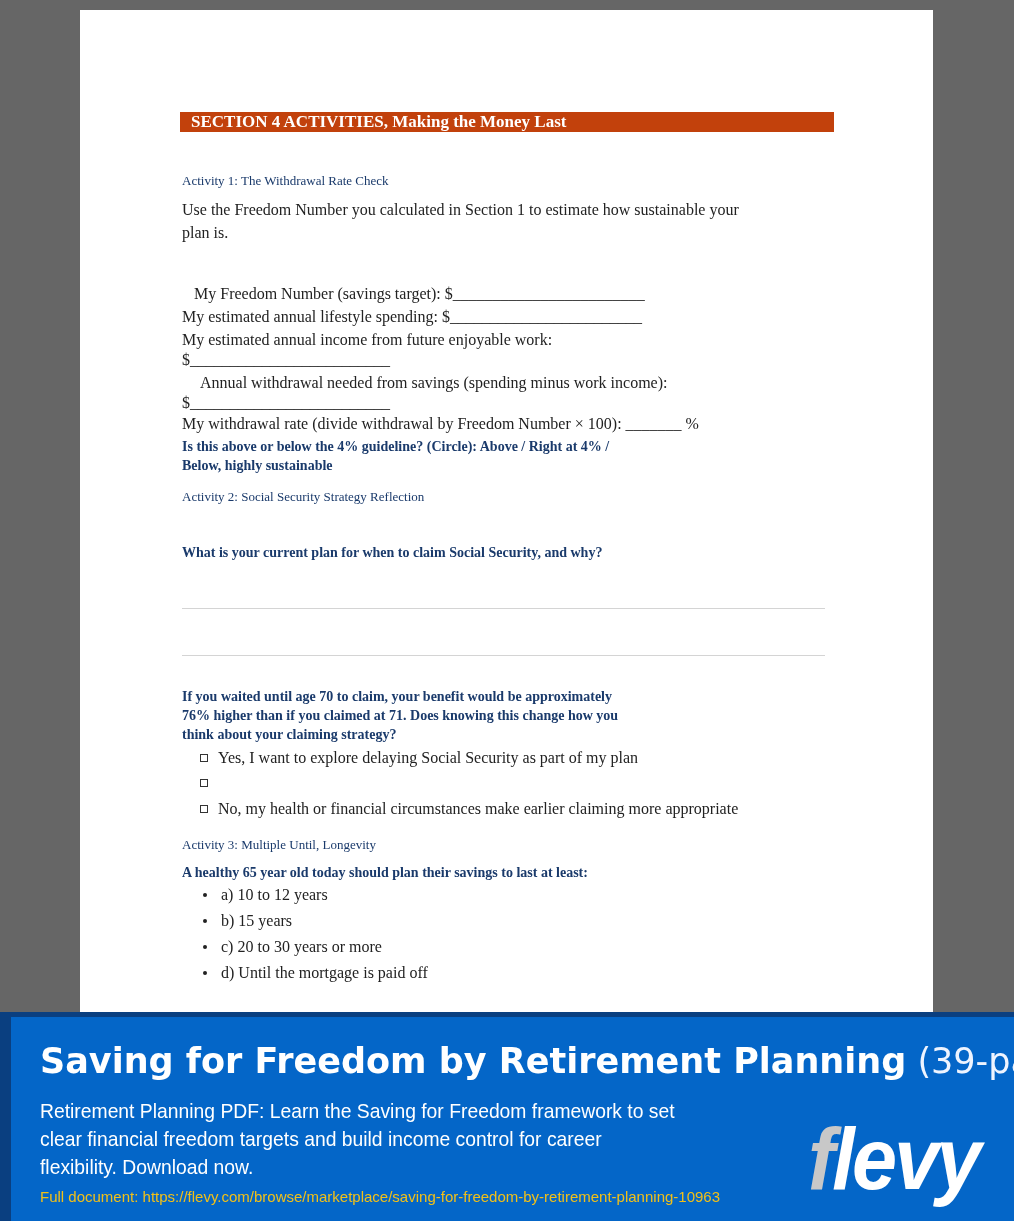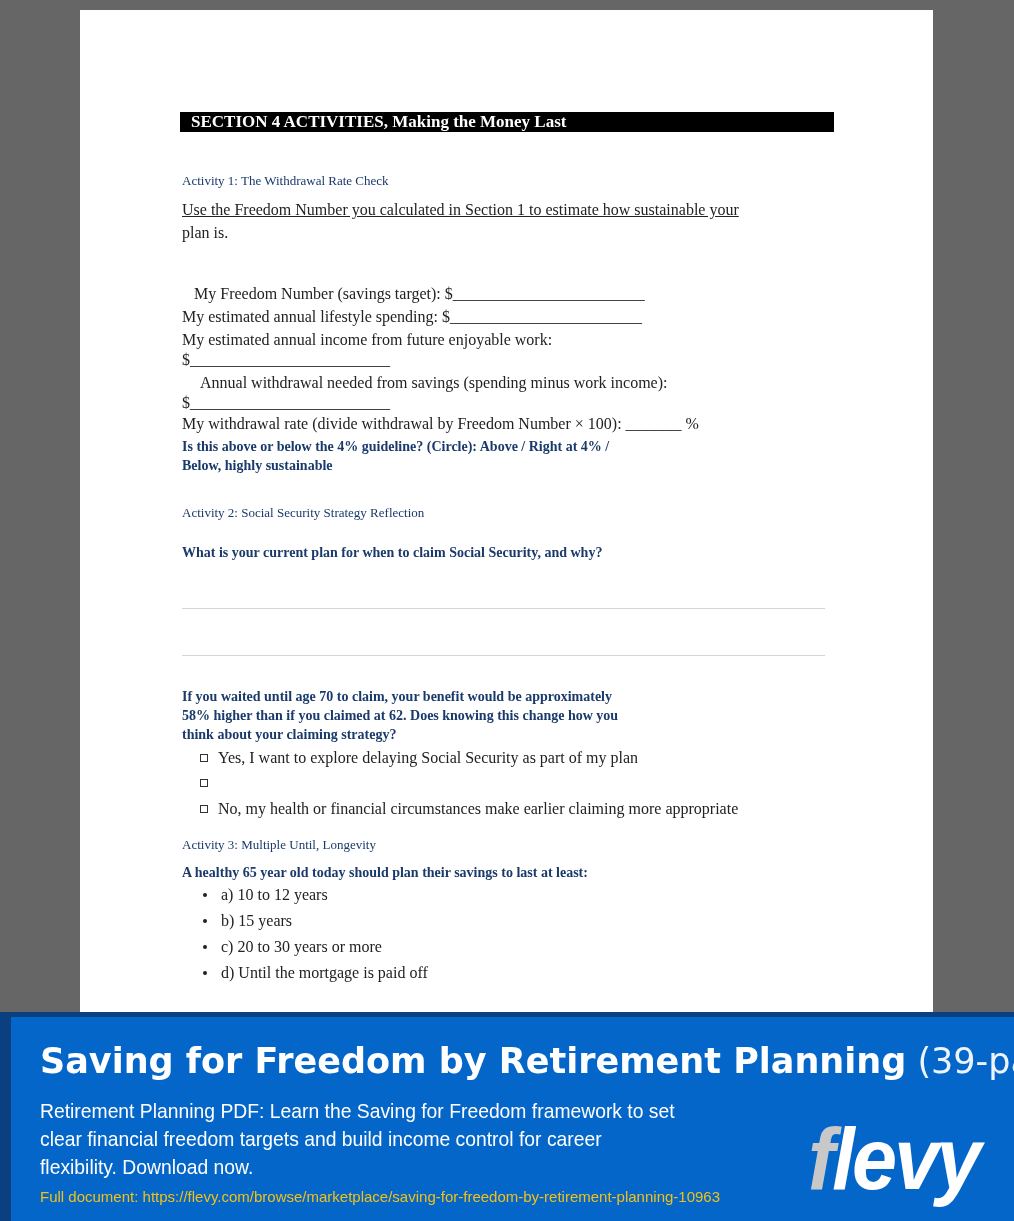--- a/index.html
+++ b/index.html
@@ -12,21 +12,21 @@
     .page {
       position: absolute;
       left: 80px; top: 10px;
       width: 853px; height: 1011px;
       background: #ffffff;
     }
     .section-bar {
       position: absolute;
       left: 100px; top: 102px;
       width: 654px; height: 20px;
-      background: #000000;
+      background: #c2410c;
       color: #ffffff;
       font-family: "Liberation Serif", "DejaVu Serif", serif;
       font-weight: bold;
       font-size: 17px;
       line-height: 20px;
       padding-left: 11px;
       white-space: nowrap;
     }
     .abs { position: absolute; left: 102px; white-space: nowrap; }
     .h-act {
@@ -137,40 +137,40 @@
     }
     .flevy-logo .f { color: #c8c8c8; }
   </style>
 </head>
 <body>
 
 <div class="page">
   <div class="section-bar">SECTION 4 ACTIVITIES, Making the Money Last</div>
 
   <div class="abs h-act" style="top:163px;">Activity 1: The Withdrawal Rate Check</div>
-  <div class="abs body-txt" style="top:188px;text-decoration:underline;">Use the Freedom Number you calculated in Section 1 to estimate how sustainable your</div>
+  <div class="abs body-txt" style="top:188px;">Use the Freedom Number you calculated in Section 1 to estimate how sustainable your</div>
   <div class="abs body-txt" style="top:211px;">plan is.</div>
 
   <div class="abs body-txt" style="top:272px;margin-left:12px;">My Freedom Number (savings target): $________________________</div>
   <div class="abs body-txt" style="top:295px;">My estimated annual lifestyle spending: $________________________</div>
   <div class="abs body-txt" style="top:318px;">My estimated annual income from future enjoyable work:</div>
   <div class="abs body-txt" style="top:338px;">$_________________________</div>
   <div class="abs body-txt" style="top:361px;margin-left:18px;">Annual withdrawal needed from savings (spending minus work income):</div>
   <div class="abs body-txt" style="top:381px;">$_________________________</div>
   <div class="abs body-txt" style="top:402px;">My withdrawal rate (divide withdrawal by Freedom Number × 100): _______ %</div>
   <div class="abs q-bold" style="top:427px;">Is this above or below the 4% guideline? (Circle):   Above   /   Right at 4%   /</div>
   <div class="abs q-bold" style="top:446px;">Below, highly sustainable</div>
 
-  <div class="abs h-act" style="top:495px;text-align:right;">Activity 2: Social Security Strategy Reflection</div>
+  <div class="abs h-act" style="top:479px;text-align:right;">Activity 2: Social Security Strategy Reflection</div>
   <div class="abs q-bold" style="top:533px;">What is your current plan for when to claim Social Security, and why?</div>
   <div class="rule" style="top:598px;"></div>
   <div class="rule" style="top:645px;"></div>
 
   <div class="abs q-bold" style="top:677px;">If you waited until age 70 to claim, your benefit would be approximately</div>
-  <div class="abs q-bold" style="top:696px;">58% higher than if you claimed at 62. Does knowing this change how you</div>
+  <div class="abs q-bold" style="top:696px;">76% higher than if you claimed at 71. Does knowing this change how you</div>
   <div class="abs q-bold" style="top:715px;">think about your claiming strategy?</div>
 
   <div class="opt" style="top:738px;"><span class="box-icon"></span><span>Yes, I want to explore delaying Social Security as part of my plan</span></div>
   <div class="opt" style="top:763px;"><span class="box-icon"></span></div>
   <div class="opt" style="top:789px;"><span class="box-icon"></span><span>No, my health or financial circumstances make earlier claiming more appropriate</span></div>
 
   <div class="abs h-act" style="top:827px;">Activity 3: Multiple Until, Longevity</div>
   <div class="abs q-bold" style="top:853px;">A healthy 65 year old today should plan their savings to last at least:</div>
 
   <div class="opt" style="top:875px; left:123px;"><span class="bullet-icon"></span><span>a) 10 to 12 years</span></div>

